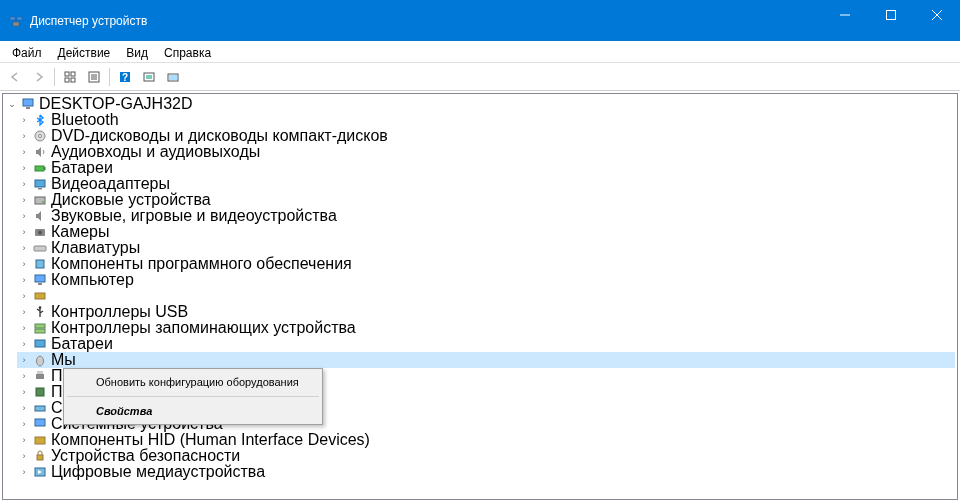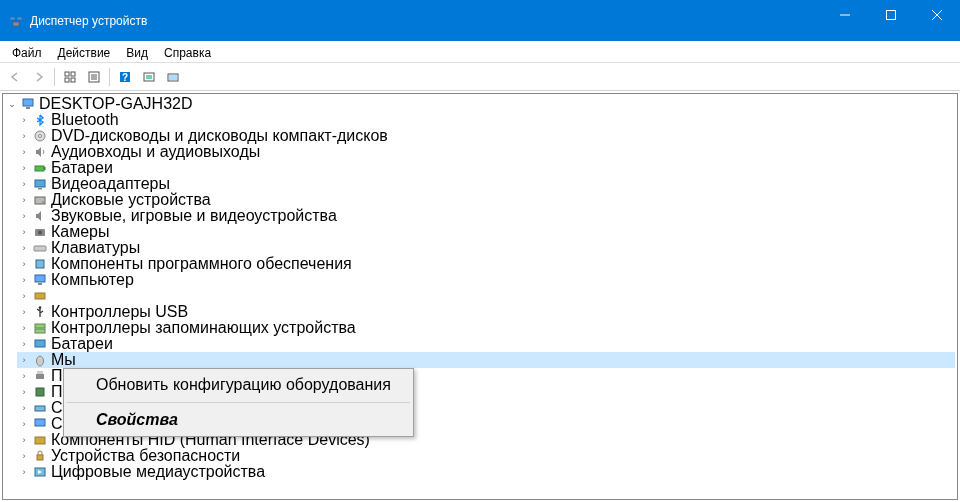--- a/index.html
+++ b/index.html
@@ -22,21 +22,21 @@
     .content { flex: 1; border: 1px solid #828790; margin: 2px; overflow-y: auto; background: #fff; padding: 2px; position: relative; }
     
     .tree-item { display: flex; align-items: center; height: 16px; line-height: 16px; white-space: nowrap; cursor: default; padding: 1px 0; }
     .tree-item.selected { background: #cce8ff; }
     .tree-expand { width: 14px; height: 14px; display: flex; align-items: center; justify-content: center; font-size: 9px; color: #666; }
     .tree-icon { width: 16px; height: 16px; margin: 0 3px 0 1px; display: flex; align-items: center; justify-content: center; font-size: 12px; }
     .tree-label { font-size: 16px; }
     .tree-children { margin-left: 12px; }
     
     .context-menu { position: absolute; background: #f0f0f0; border: 1px solid #a0a0a0; box-shadow: 2px 2px 4px rgba(0,0,0,0.25); padding: 2px; z-index: 100; min-width: 260px; }
-    .context-menu-item { padding: 5px 20px 5px 30px; font-size: 16px; cursor: default; }
+    .context-menu-item { padding: 5px 20px 5px 30px; font-size: 11px; cursor: default; }
     .context-menu-item.bold { font-weight: bold; font-style: italic; }
     .context-menu-sep { height: 1px; background: #d0d0d0; margin: 3px 1px; }
   </style>
 </head>
 <body>
 
 <div class="titlebar">
   <span class="titlebar-icon">
     <svg width="14" height="14" viewBox="0 0 14 14">
         <rect x="1" y="3" width="5" height="3" fill="#4a90d9" stroke="#2c5aa0" stroke-width="0.5"></rect>

